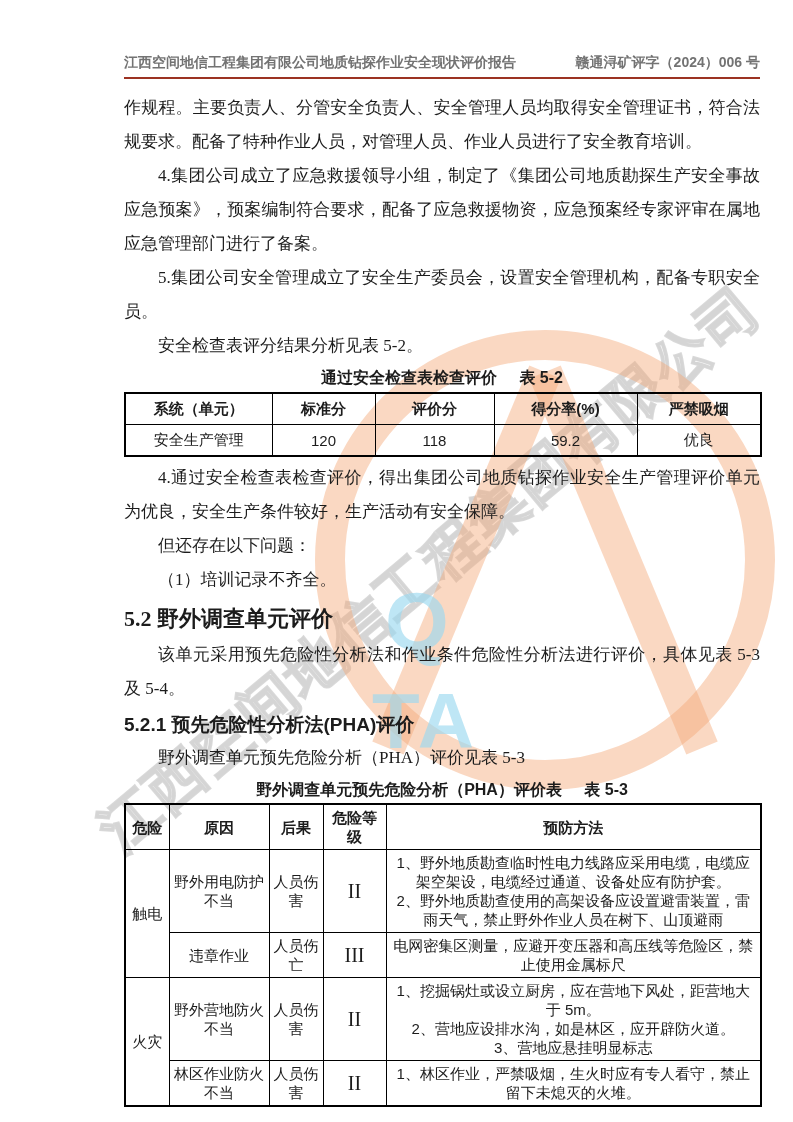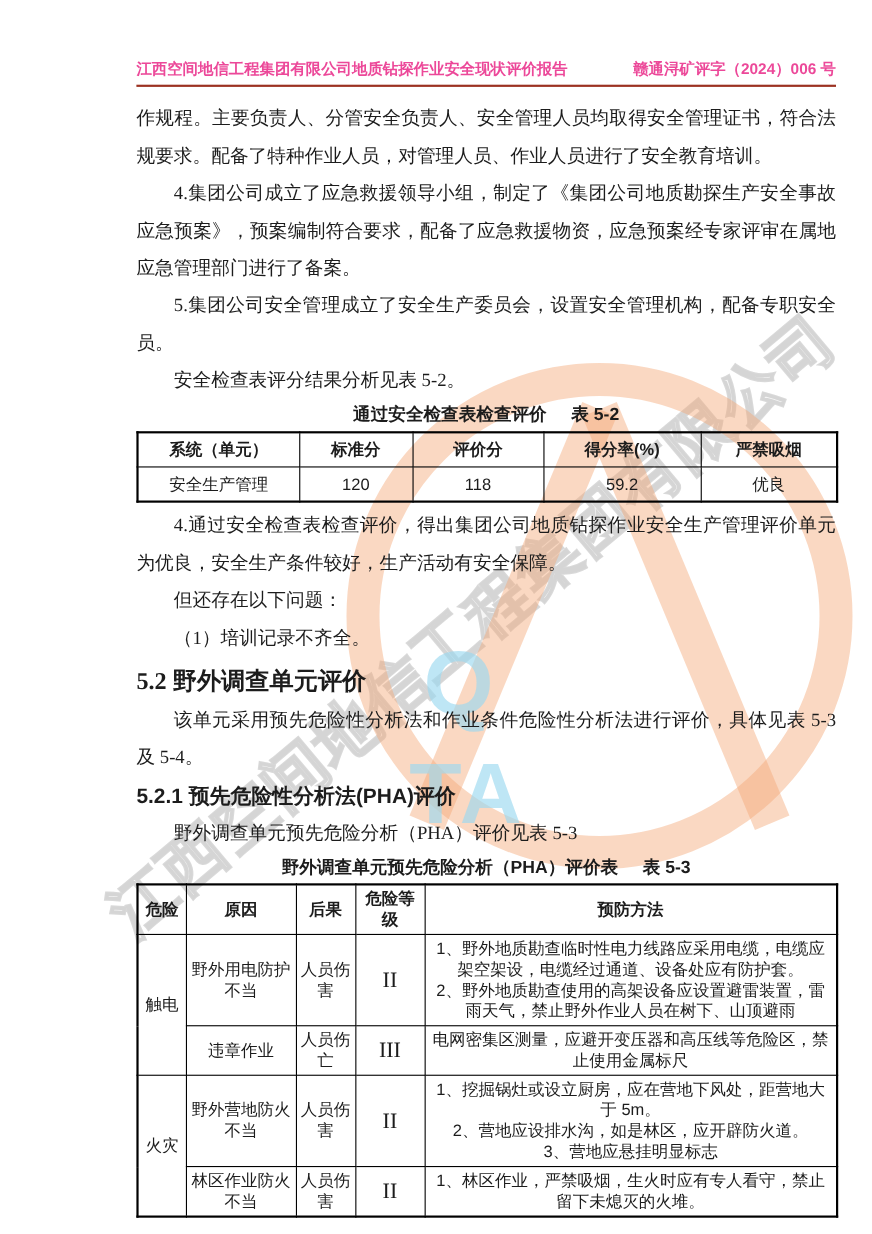--- a/index.html
+++ b/index.html
@@ -23,21 +23,21 @@
     position:absolute;font-family:"Liberation Sans","DejaVu Sans",sans-serif;
     font-weight:bold;color:rgba(155,216,240,0.65);
   }
   .wm-q{left:385px;top:575px;font-size:82px;}
   .wm-ta{left:372px;top:676px;font-size:78px;letter-spacing:4px;}
   
   .content{position:absolute;left:124px;top:54px;width:636px;z-index:1;}
   .doc-header{
     display:flex;justify-content:space-between;align-items:flex-end;
     font-family:"Liberation Sans","DejaVu Sans",sans-serif;font-weight:bold;
-    font-size:14px;color:#ec4899;border-bottom:2.5px solid #9c3222;
+    font-size:14px;color:#737373;border-bottom:2.5px solid #9c3222;
     padding-bottom:5px;margin-bottom:12px;
   }
   p{margin:0;font-size:17px;line-height:34px;text-align:justify;}
   .ind{text-indent:2em;}
   .h2{font-size:22px;font-weight:bold;margin:7px 0 4px 0;line-height:30px;}
   .h3{font-family:"Liberation Sans","DejaVu Sans",sans-serif;font-size:19px;
       font-weight:bold;margin:5px 0 3px 0;line-height:27px;}
   .tbl-title{
     text-align:center;font-family:"Liberation Sans","DejaVu Sans",sans-serif;
     font-weight:bold;font-size:16px;line-height:22px;margin-top:4px;

